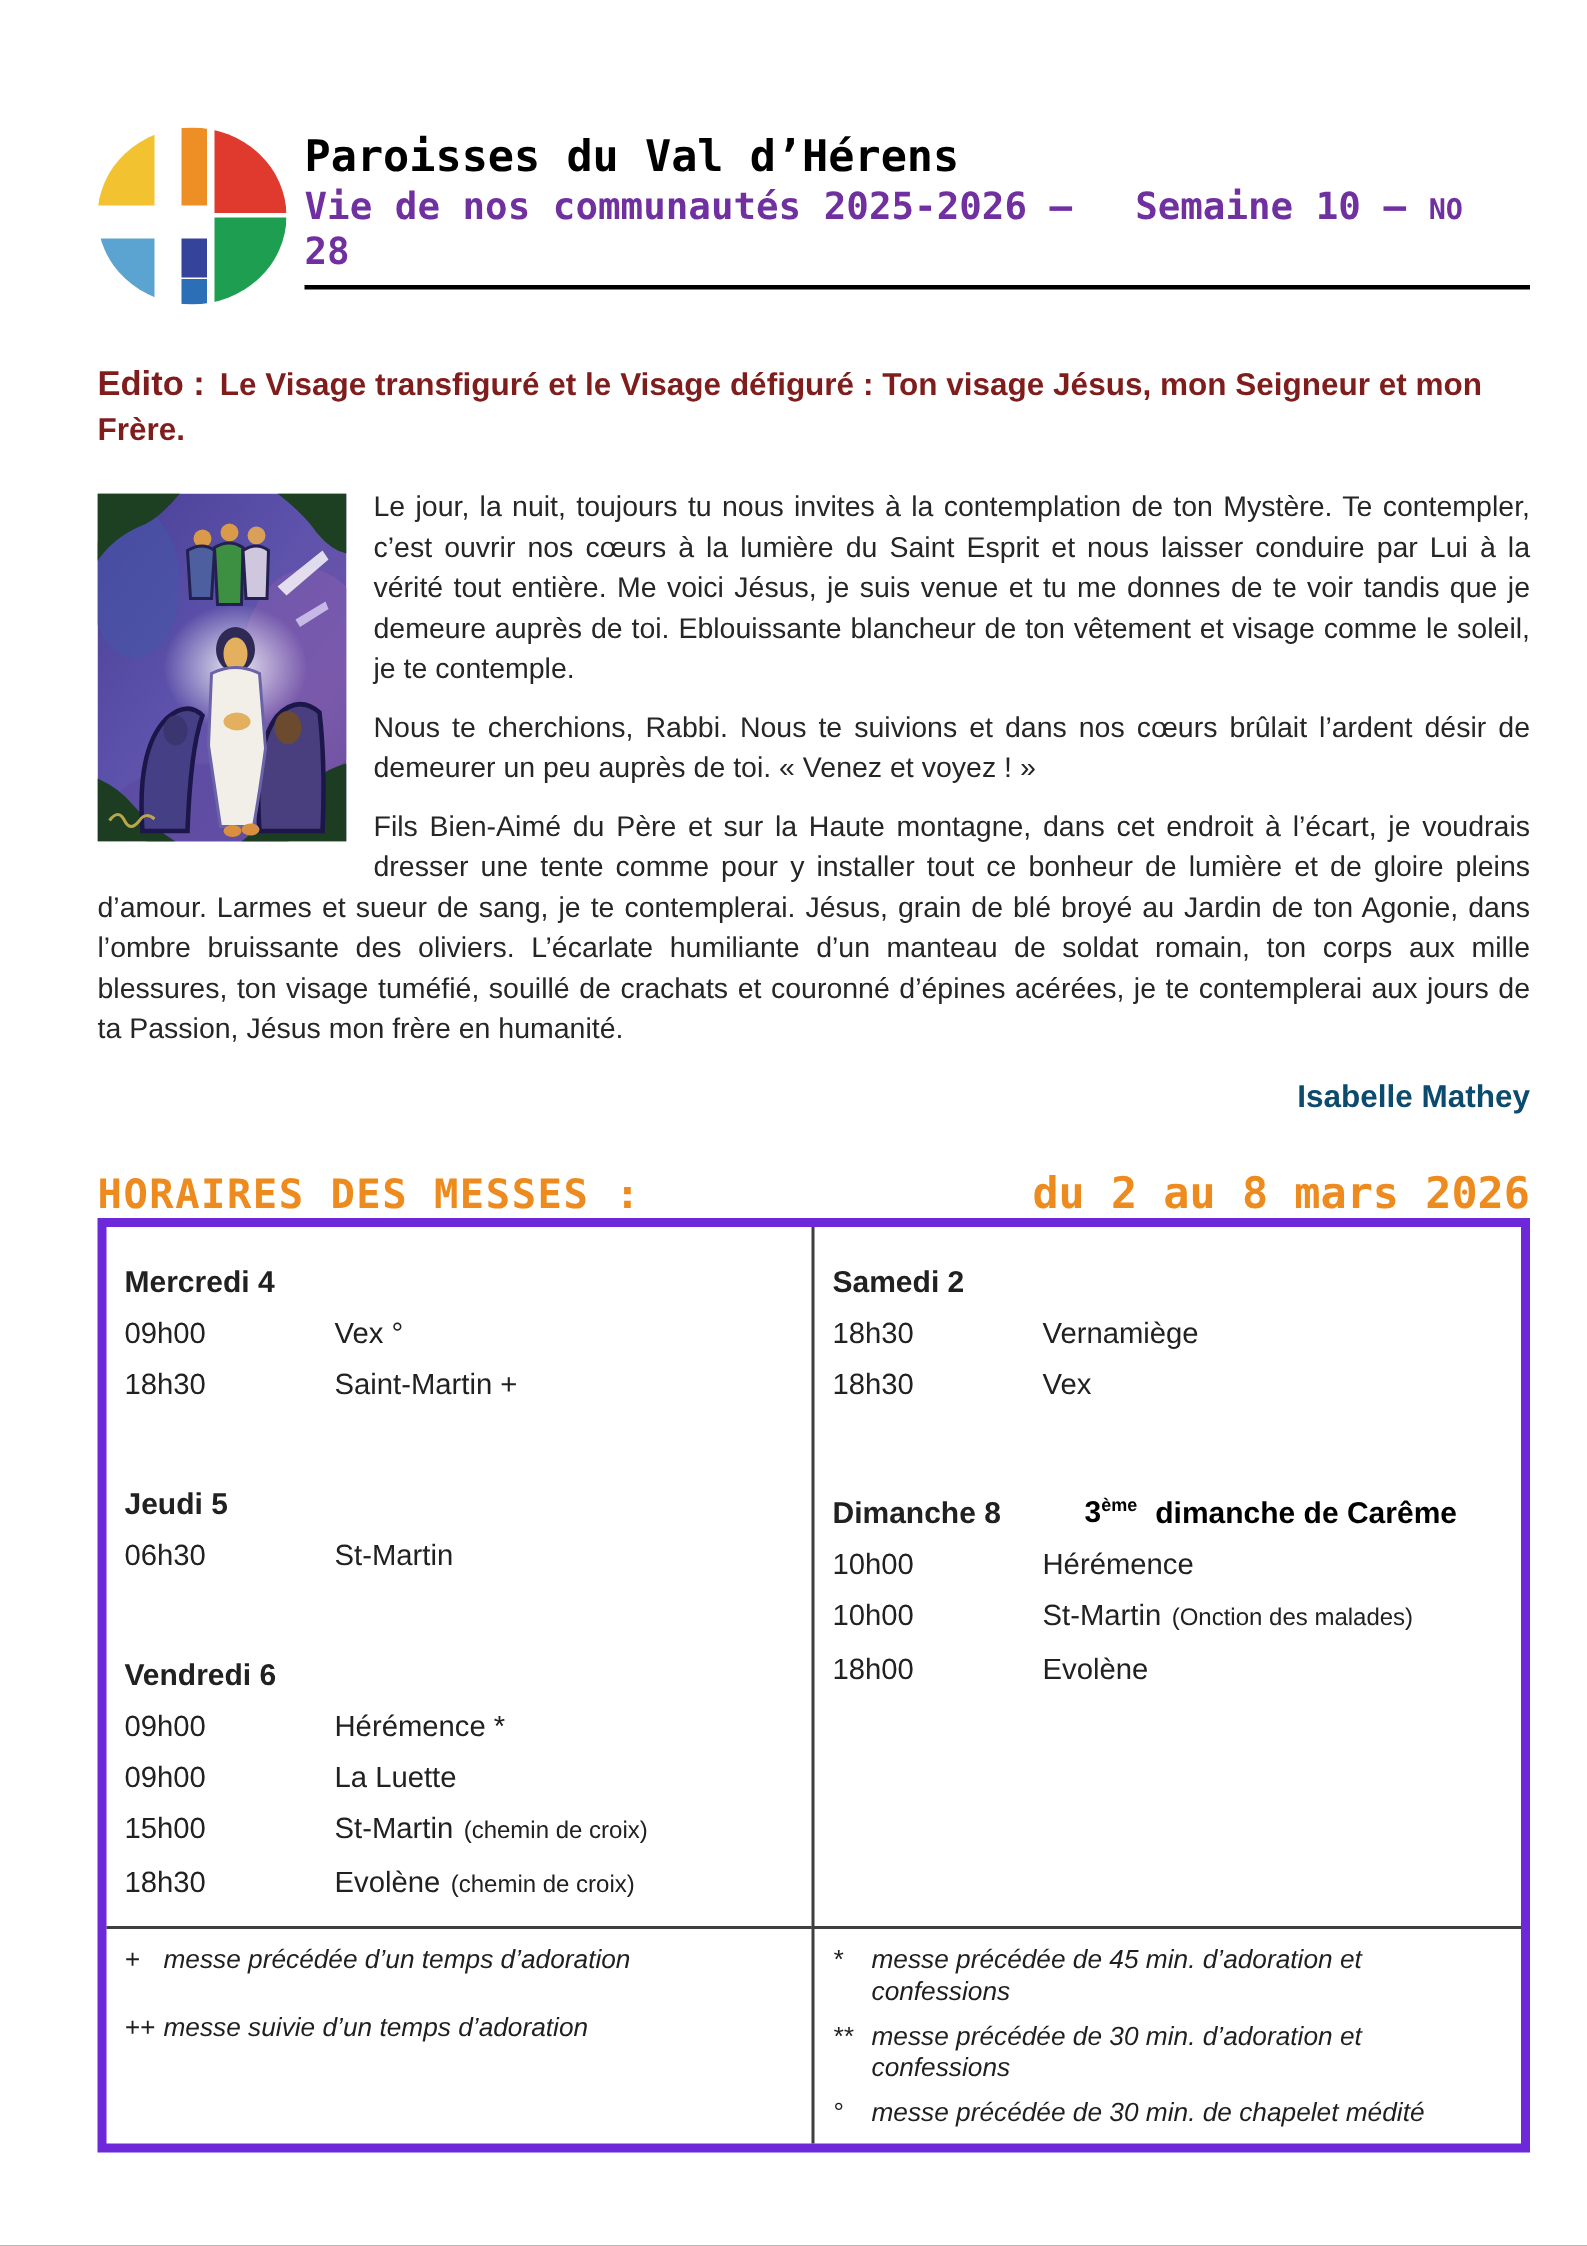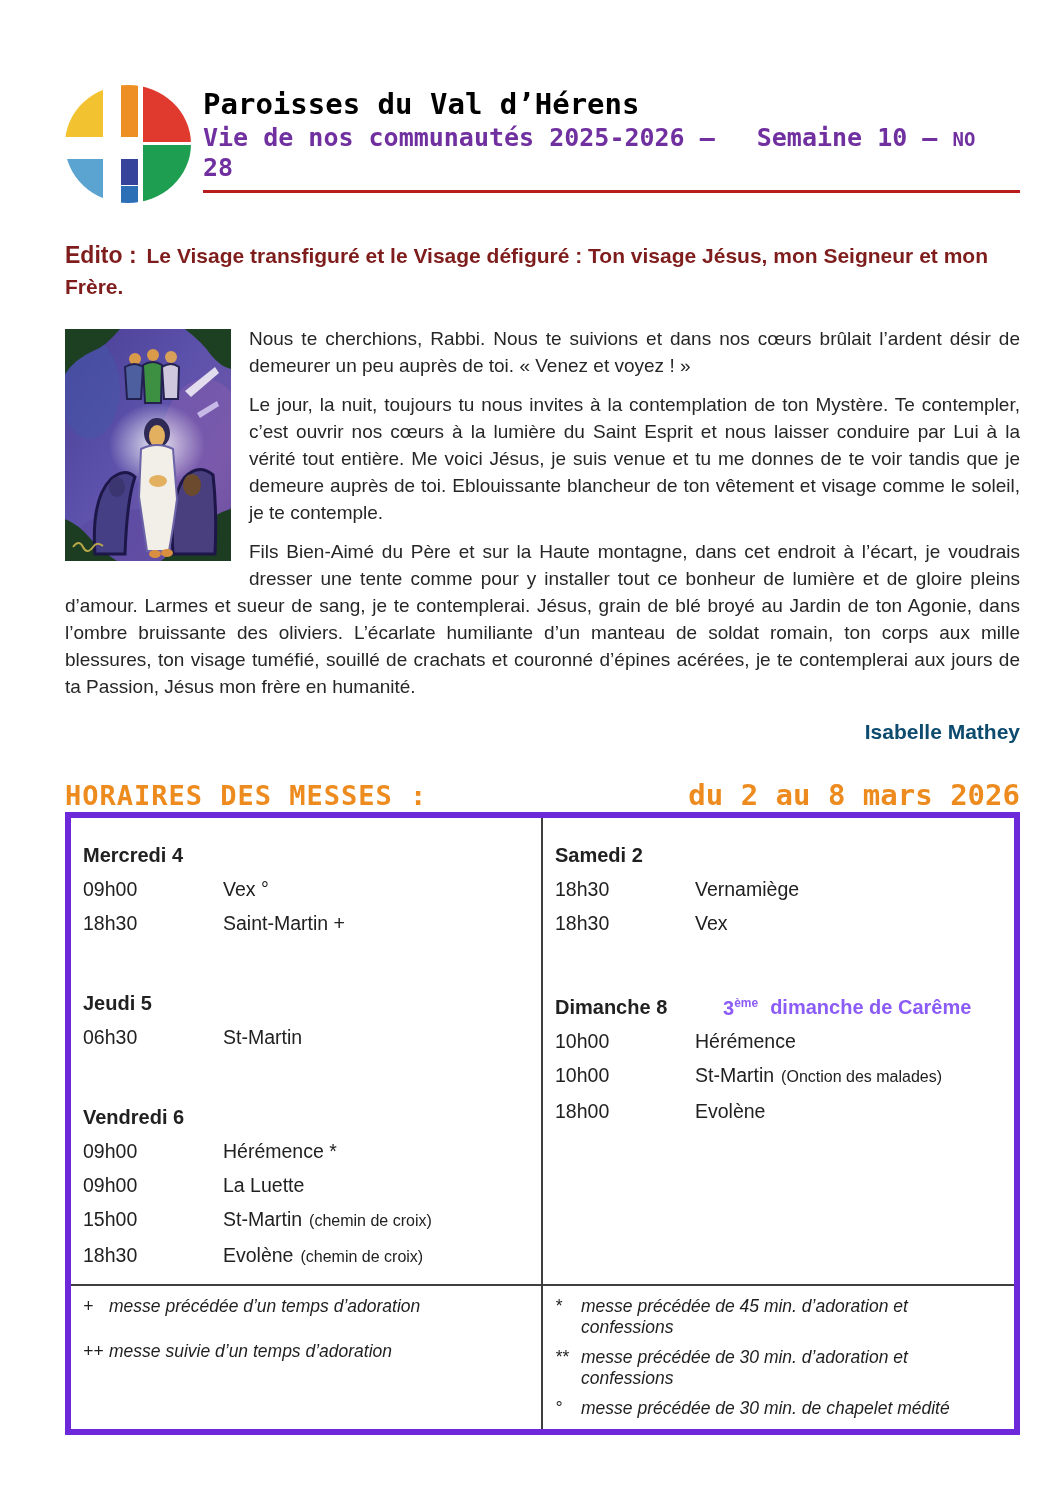--- a/index.html
+++ b/index.html
@@ -8,21 +8,21 @@
     width:1058px; height:1497px; margin:0 auto; background:#ffffff;
     font-family:"Liberation Sans", sans-serif; color:#212121;
     position:relative; overflow:hidden;
   }
   .content { padding:85px 38px 0 65px; }
 
   
   .masthead { display:flex; align-items:flex-end; }
   .logo { width:126px; height:118px; flex:none; margin-bottom:-10px; }
   .head-text {
-    flex:1; margin-left:12px; border-bottom:3px solid #b91c1c; padding-bottom:7px;
+    flex:1; margin-left:12px; border-bottom:3px solid #000000; padding-bottom:7px;
     font-family:"DejaVu Sans Mono", monospace; font-weight:bold;
   }
   .head-title { font-size:29px; color:#000; letter-spacing:0px; line-height:1.15; }
   .head-sub { font-size:25px; color:#7030A0; line-height:1.2; margin-top:2px; }
   .head-sub .gap { display:inline-block; width:42px; }
   .head-sub .no-small { font-size:19px; }
 
   
   .edito { margin-top:46px; }
   .edito-title { color:#7f1d1d; font-weight:bold; font-size:21px; line-height:1.45; }
@@ -46,21 +46,21 @@
   .cell.notes { border-top:2px solid #3f3f3f; min-height:96px; padding-top:10px; }
   .cell.main { min-height:332px; }
 
   .day-block + .day-block { margin-top:46px; }
   .day-name { font-weight:bold; font-size:20px; line-height:34px; }
   .sched-row { display:flex; align-items:baseline; font-size:19.5px; line-height:34px; }
   .sched-row .time { width:140px; flex:none; }
   .sched-row .snote { font-size:16px; margin-left:7px; white-space:nowrap; }
   .day-head-row { display:flex; align-items:baseline; line-height:34px;gap:28px; }
   .day-head-row .day-cell { width:140px; flex:none; font-weight:bold; font-size:20px; }
-  .special { color:#8b5cf6; font-weight:bold; font-size:20px;text-align:center; }
+  .special { color:#000000; font-weight:bold; font-size:20px;text-align:center; }
   .special sup { font-size:12px; }
   .special .sp-label { margin-left:12px; }
 
   .note-line { display:flex; align-items:baseline; font-style:italic; font-size:17.5px; color:#1f1f1f; }
   .note-line .note-sym { width:26px; flex:none; }
   .notes-left .note-line + .note-line { margin-top:24px; }
   .notes-right .note-line + .note-line { margin-top:9px; }
 </style>
 </head>
 <body>
@@ -143,22 +143,22 @@
             <ellipse cx="92" cy="104" rx="13" ry="15" fill="#2f2a55"></ellipse>
             <ellipse cx="92" cy="107" rx="8" ry="11" fill="#e2b05e"></ellipse>
             <path d="M76,120 Q92,112 108,120 L112,170 Q108,200 104,222 L82,222 Q78,195 74,168 Z" fill="#f2efe8" stroke="#6b63a8" stroke-width="2"></path>
             <ellipse cx="93" cy="152" rx="9" ry="6" fill="#e2b05e"></ellipse>
             <ellipse cx="90" cy="225" rx="6" ry="4" fill="#d98f3f"></ellipse>
             <ellipse cx="102" cy="224" rx="6" ry="4" fill="#d98f3f"></ellipse>
 
             <path d="M8,218 q6,-8 10,0 q4,8 10,0 q4,-6 10,-1" fill="none" stroke="#c9b24a" stroke-width="2" opacity="0.9"></path>
           </svg>
         </figure>
+        <p>Le jour, la nuit, toujours tu nous invites à la contemplation de ton Mystère. Te contempler, c’est ouvrir nos cœurs à la lumière du Saint Esprit et nous laisser conduire par Lui à la vérité tout entière. Me voici Jésus, je suis venue et tu me donnes de te voir tandis que je demeure auprès de toi.  Eblouissante blancheur de ton vêtement et visage comme le soleil, je te contemple.</p>
         <p>Nous te cherchions, Rabbi. Nous te suivions et dans nos cœurs brûlait l’ardent désir de demeurer un peu auprès de toi. « Venez et voyez ! »</p>
-        <p>Le jour, la nuit, toujours tu nous invites à la contemplation de ton Mystère. Te contempler, c’est ouvrir nos cœurs à la lumière du Saint Esprit et nous laisser conduire par Lui à la vérité tout entière. Me voici Jésus, je suis venue et tu me donnes de te voir tandis que je demeure auprès de toi.  Eblouissante blancheur de ton vêtement et visage comme le soleil, je te contemple.</p>
         <p>Fils Bien-Aimé du Père et sur la Haute montagne, dans cet endroit à l’écart, je voudrais dresser une tente comme pour y installer tout ce bonheur de lumière et de gloire pleins d’amour. Larmes et sueur de sang, je te contemplerai. Jésus, grain de blé broyé au Jardin de ton Agonie, dans l’ombre bruissante des oliviers. L’écarlate humiliante d’un manteau de soldat romain, ton corps aux mille blessures, ton visage tuméfié, souillé de crachats et couronné d’épines acérées, je te contemplerai aux jours de ta Passion, Jésus mon frère en humanité.</p>
       </div>
       <p class="signature">Isabelle Mathey</p>
     </section>
 
     <section>
       <div class="horaires-head">
         <div class="horaires-title">HORAIRES DES MESSES :</div>
         <div class="horaires-range">du 2 au 8 mars 2026</div>
       </div>

